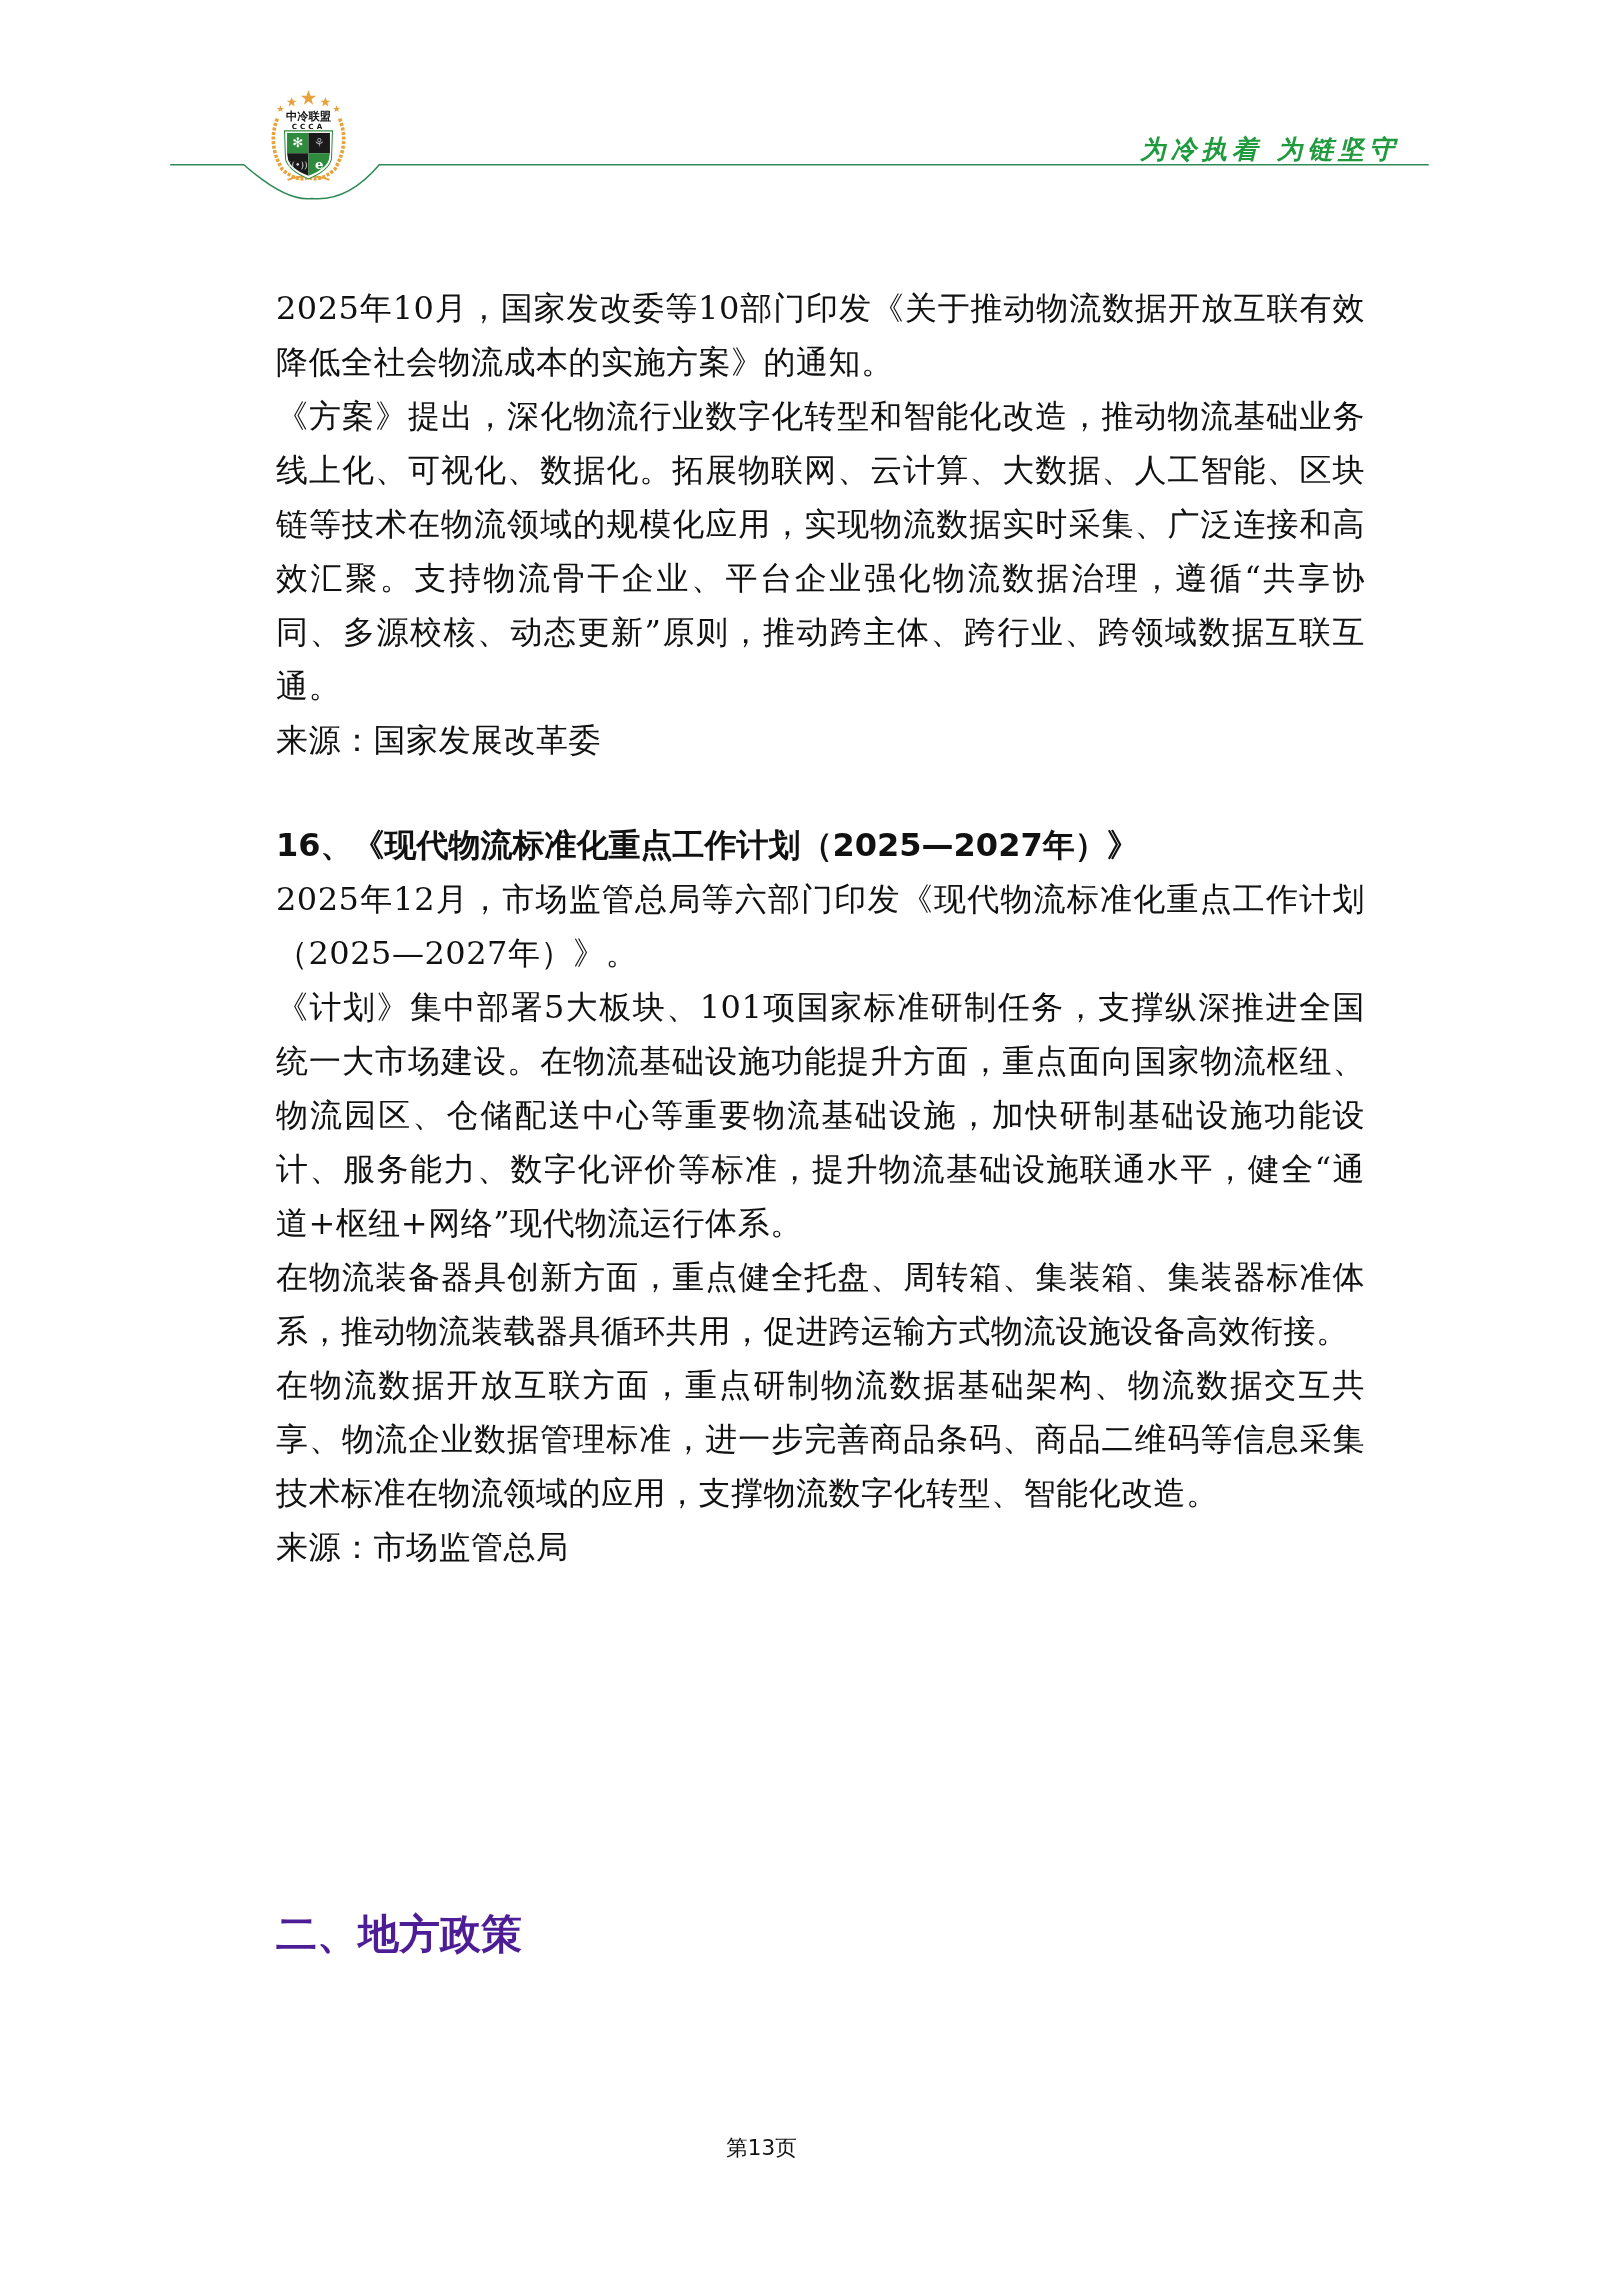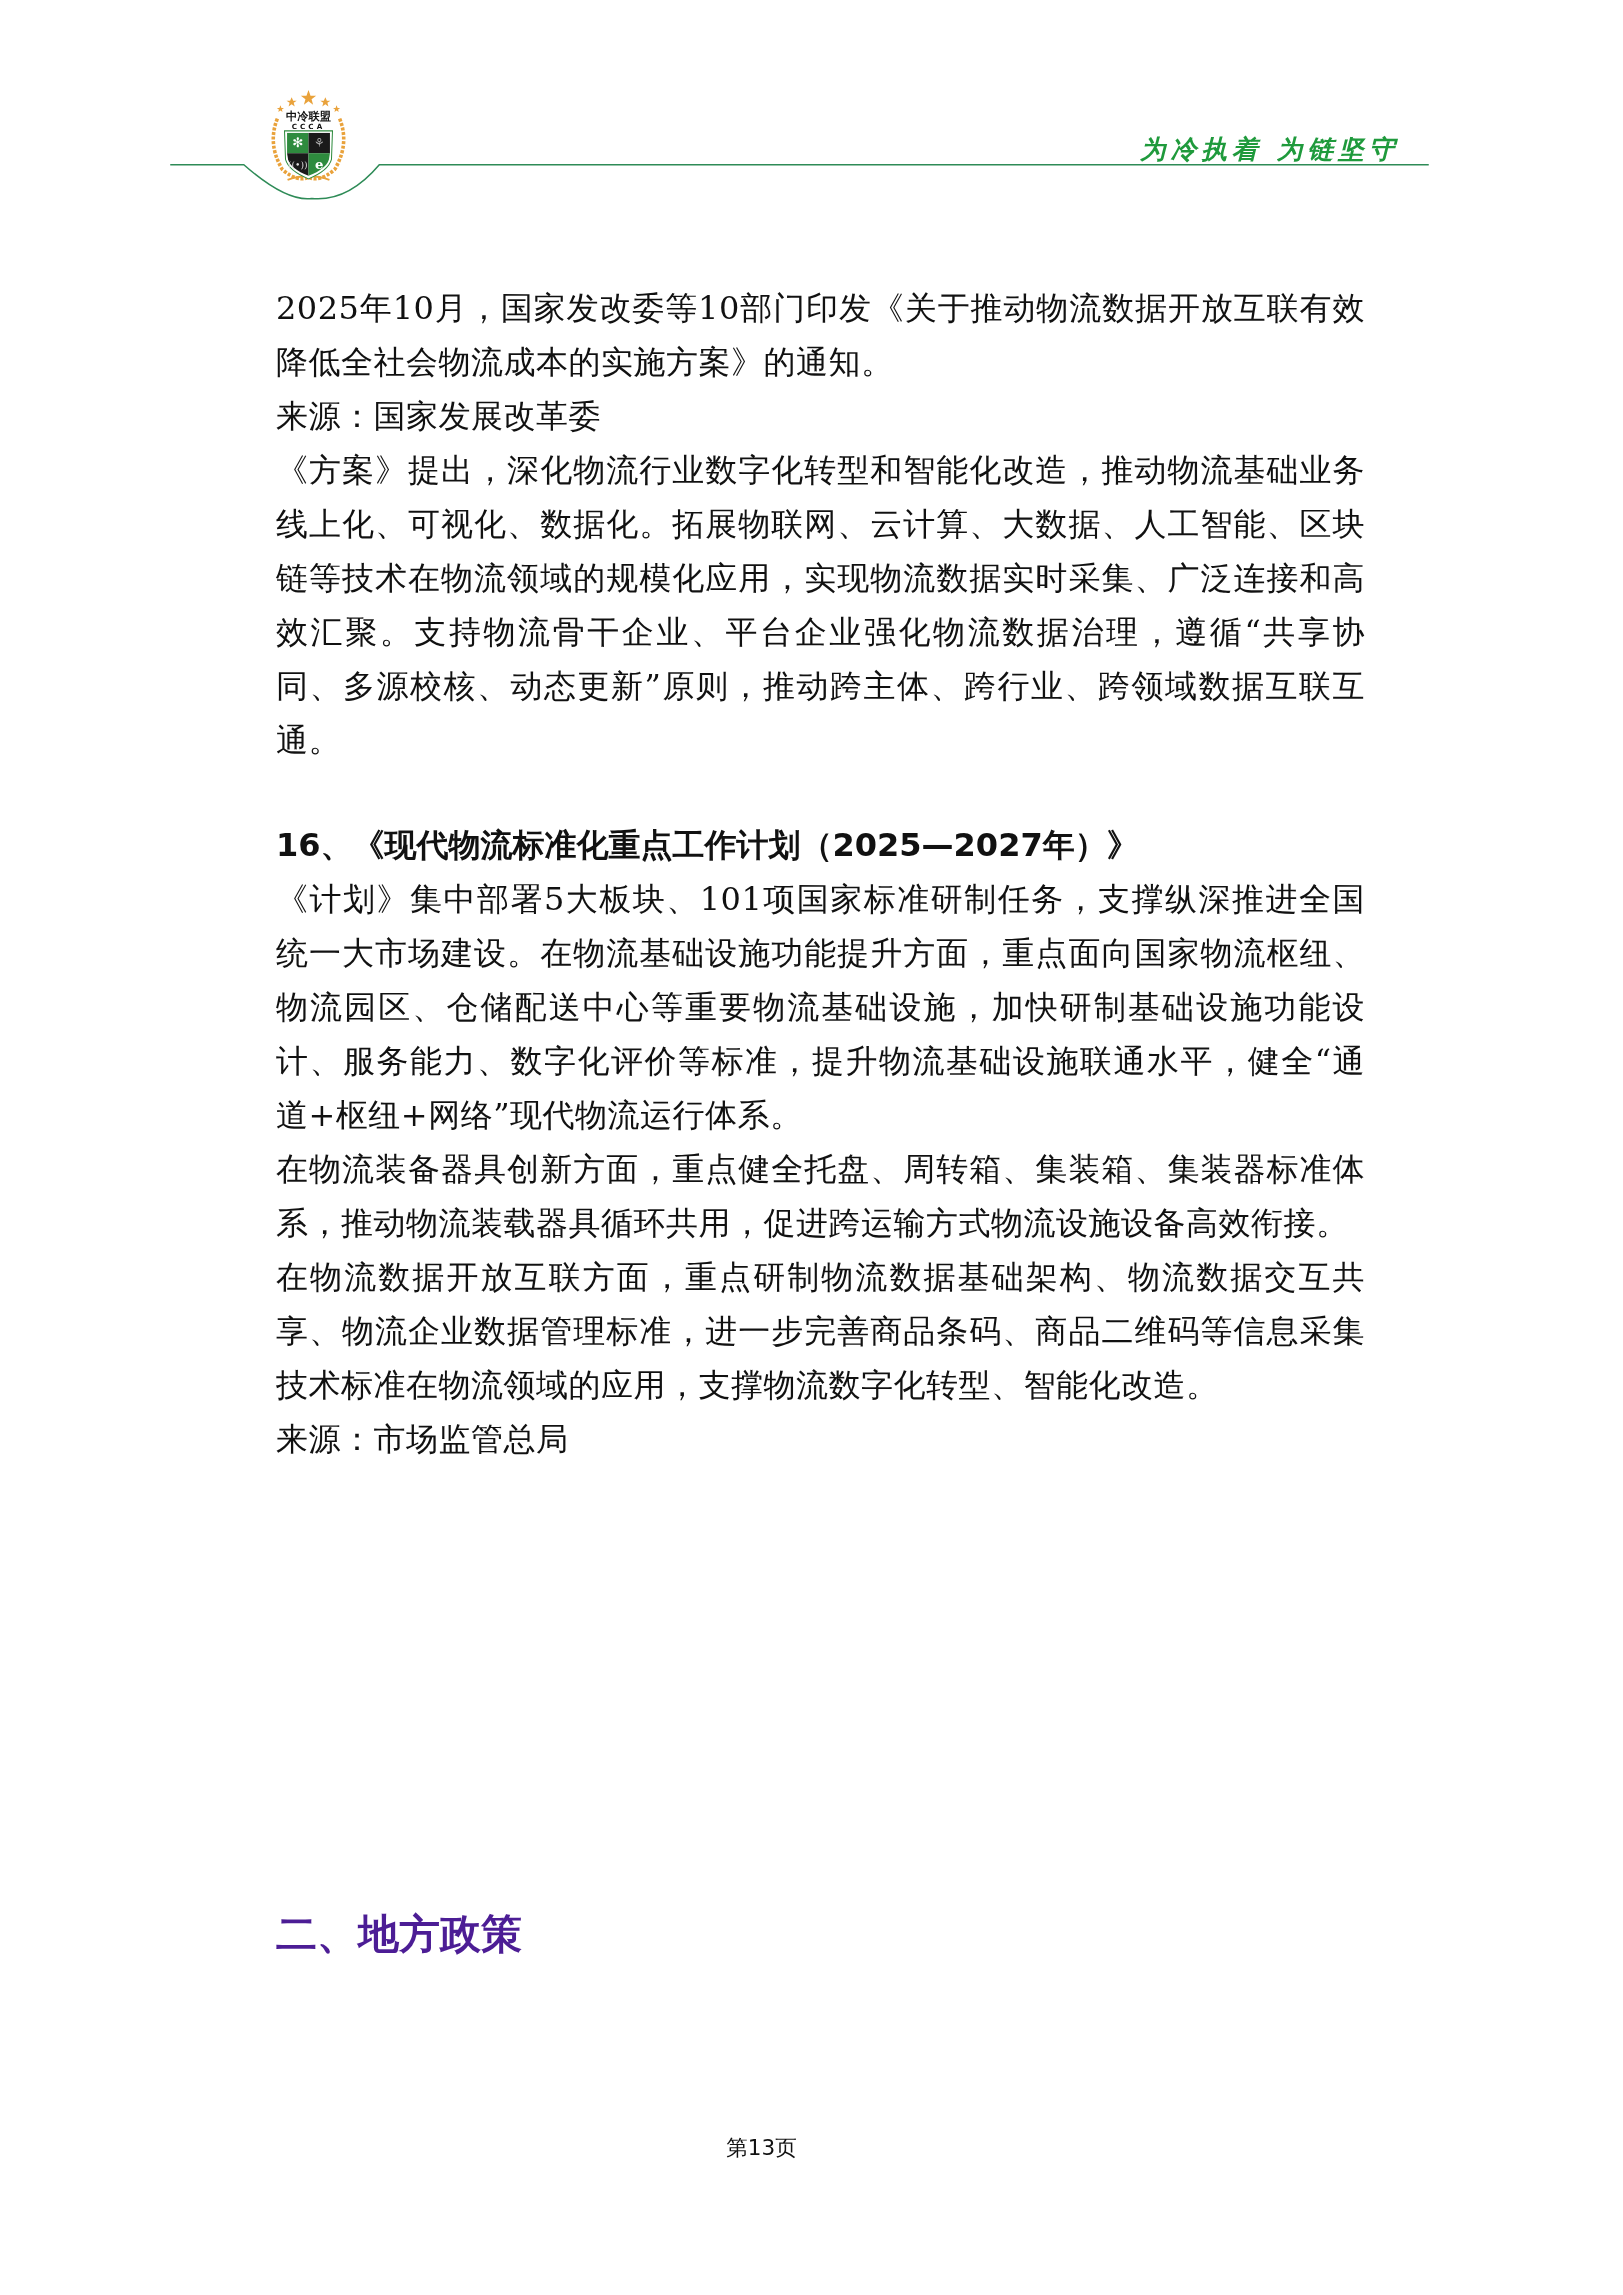--- a/index.html
+++ b/index.html
@@ -65,26 +65,27 @@
     <text x="70" y="156" text-anchor="middle" font-size="18" fill="#ddd">((•))</text>
     <text x="112" y="158" text-anchor="middle" font-size="26" font-weight="bold" fill="#fff">e</text>
   </svg>
 
   <div class="slogan">为冷执着  为链坚守</div>
 </div>
 
 <div class="content">
   <section>
     <p class="p">2025年10月，国家发改委等10部门印发《关于推动物流数据开放互联有效降低全社会物流成本的实施方案》的通知。</p>
+    <p class="p">《方案》提出，深化物流行业数字化转型和智能化改造，推动物流基础业务线上化、可视化、数据化。拓展物联网、云计算、大数据、人工智能、区块链等技术在物流领域的规模化应用，实现物流数据实时采集、广泛连接和高效汇聚。支持物流骨干企业、平台企业强化物流数据治理，遵循“共享协同、多源校核、动态更新”原则，推动跨主体、跨行业、跨领域数据互联互通。</p>
     <p class="p src">来源：国家发展改革委</p>
-    <p class="p">《方案》提出，深化物流行业数字化转型和智能化改造，推动物流基础业务线上化、可视化、数据化。拓展物联网、云计算、大数据、人工智能、区块链等技术在物流领域的规模化应用，实现物流数据实时采集、广泛连接和高效汇聚。支持物流骨干企业、平台企业强化物流数据治理，遵循“共享协同、多源校核、动态更新”原则，推动跨主体、跨行业、跨领域数据互联互通。</p>
   </section>
   <div class="gap"></div>
   <section>
     <h3 class="h3">16、《现代物流标准化重点工作计划（2025—2027年）》</h3>
+    <p class="p">2025年12月，市场监管总局等六部门印发《现代物流标准化重点工作计划（2025—2027年）》。</p>
     <p class="p">《计划》集中部署5大板块、101项国家标准研制任务，支撑纵深推进全国统一大市场建设。在物流基础设施功能提升方面，重点面向国家物流枢纽、物流园区、仓储配送中心等重要物流基础设施，加快研制基础设施功能设计、服务能力、数字化评价等标准，提升物流基础设施联通水平，健全“通道+枢纽+网络”现代物流运行体系。</p>
     <p class="p">在物流装备器具创新方面，重点健全托盘、周转箱、集装箱、集装器标准体系，推动物流装载器具循环共用，促进跨运输方式物流设施设备高效衔接。</p>
     <p class="p">在物流数据开放互联方面，重点研制物流数据基础架构、物流数据交互共享、物流企业数据管理标准，进一步完善商品条码、商品二维码等信息采集技术标准在物流领域的应用，支撑物流数字化转型、智能化改造。</p>
     <p class="p src">来源：市场监管总局</p>
   </section>
 </div>
 
 <h2 class="h2">二、地方政策</h2>
 
 <div class="footer">第13页</div>

